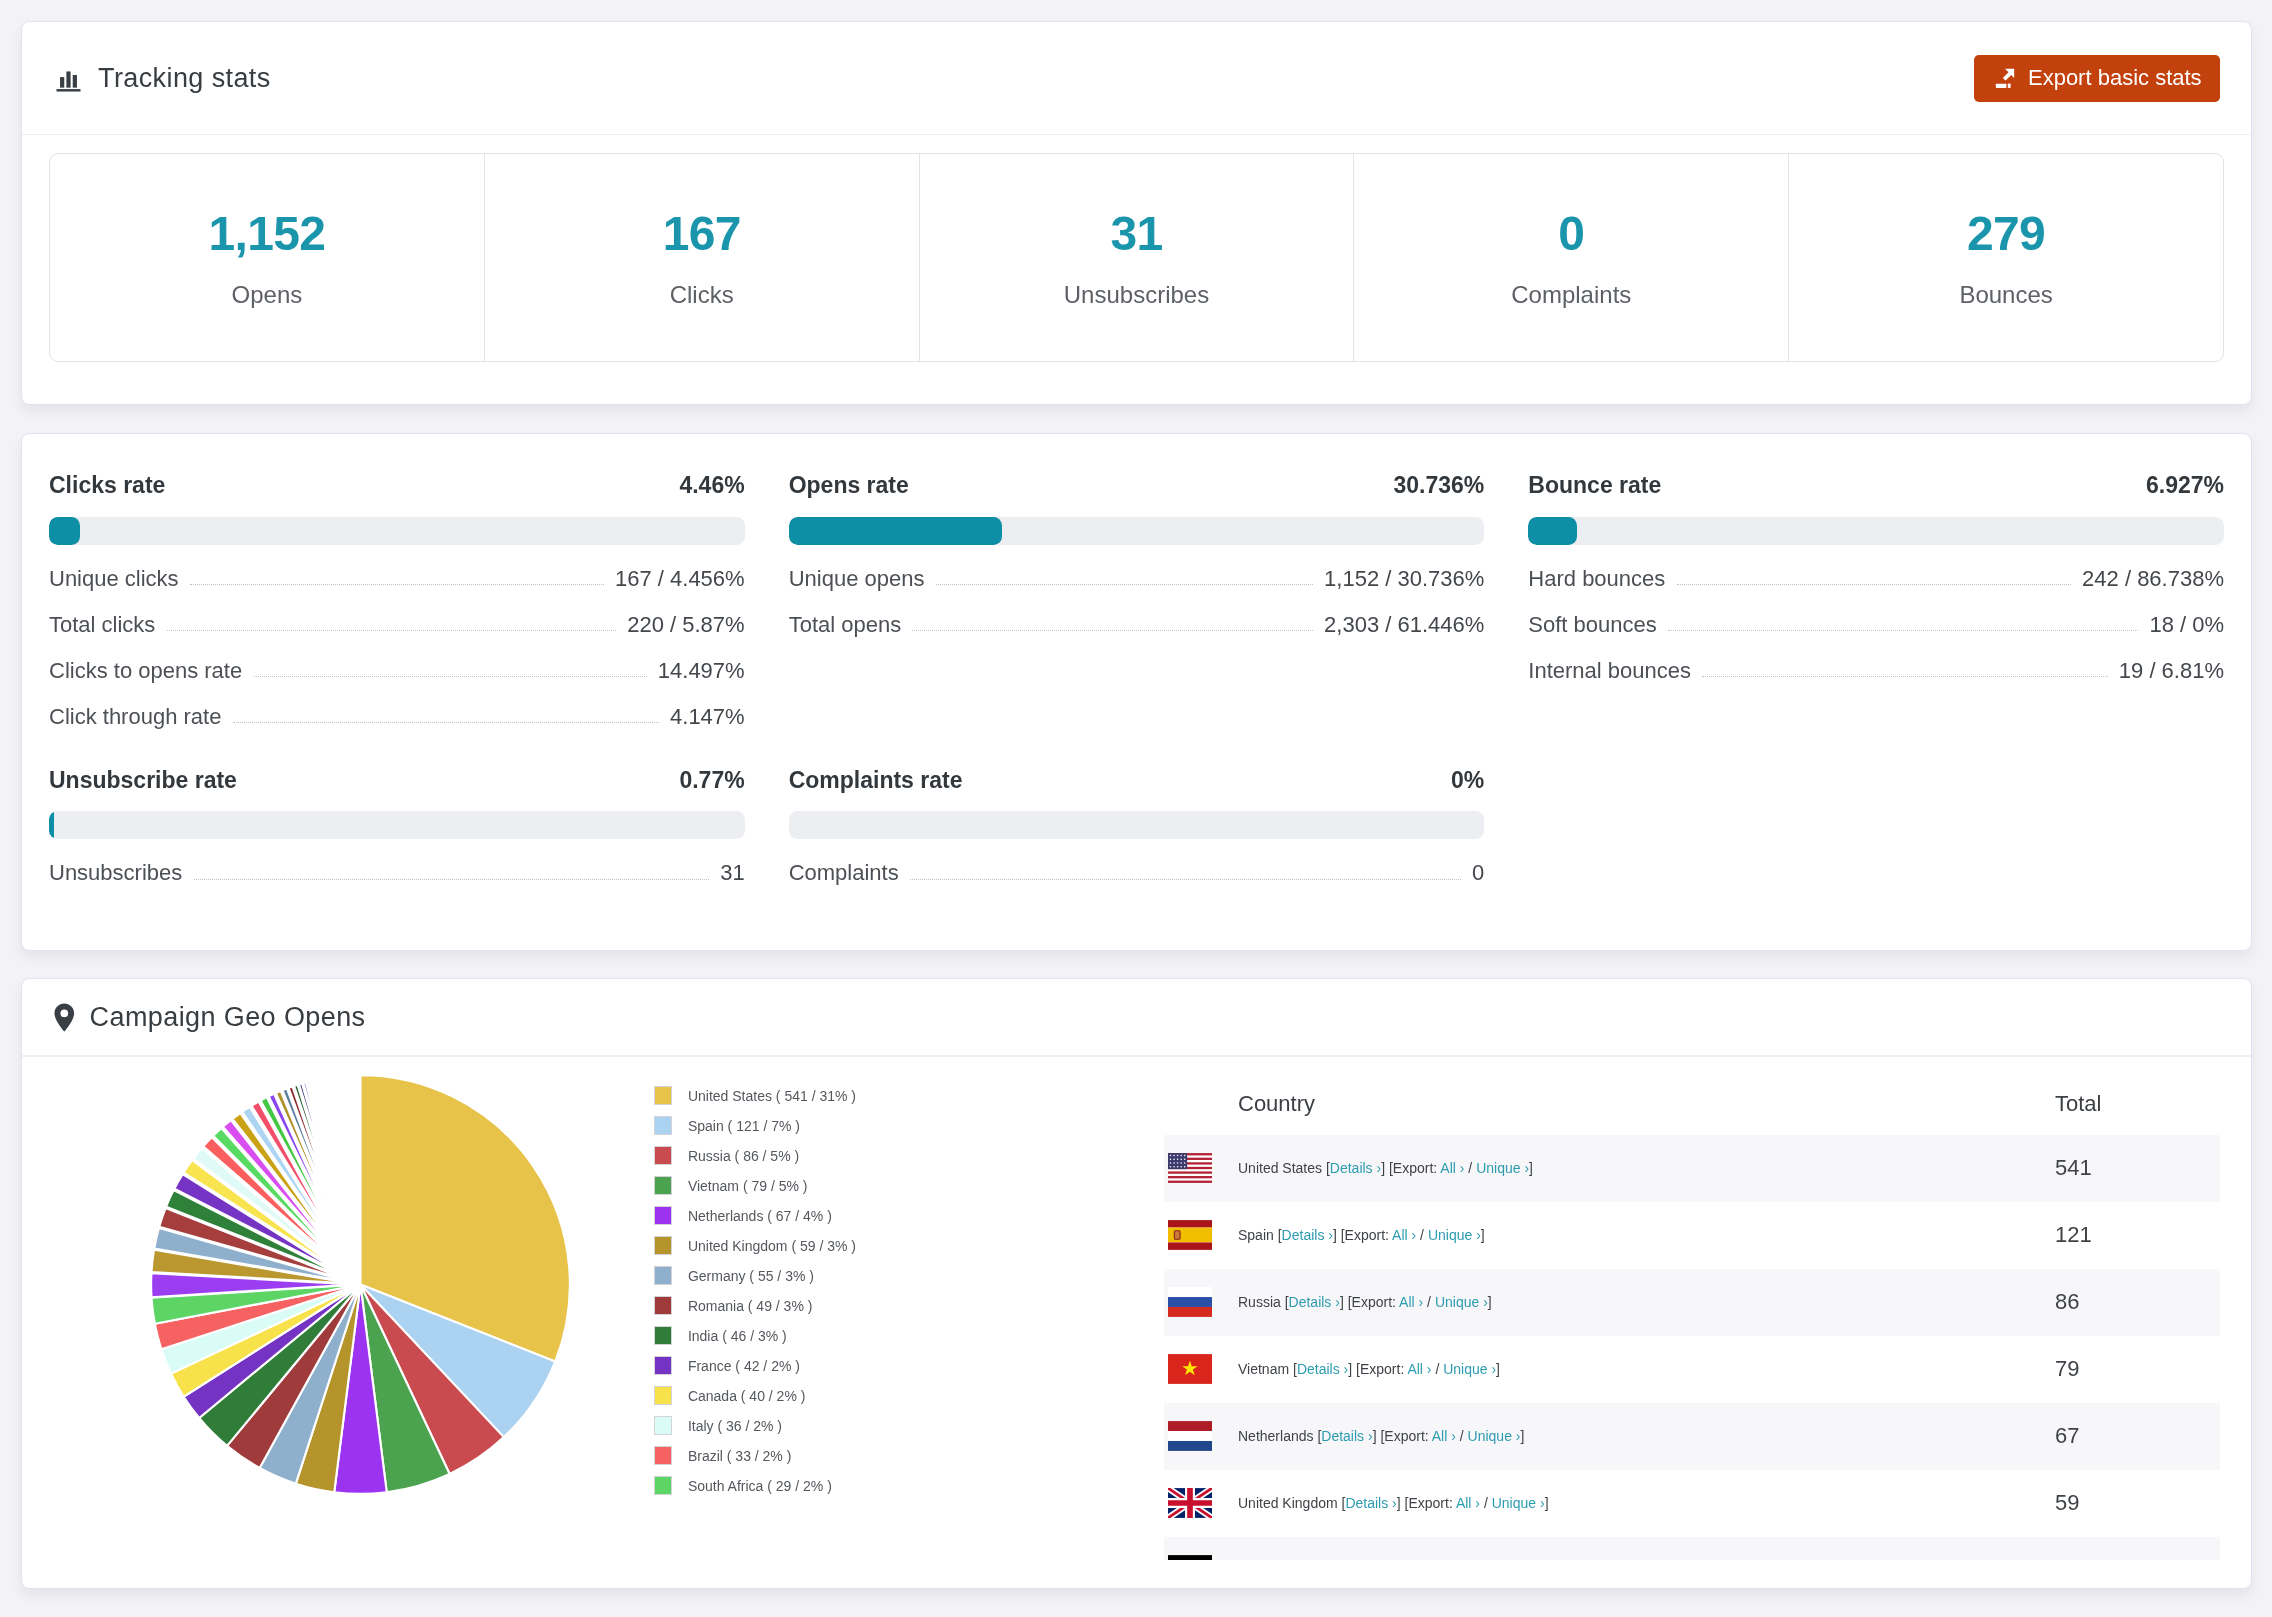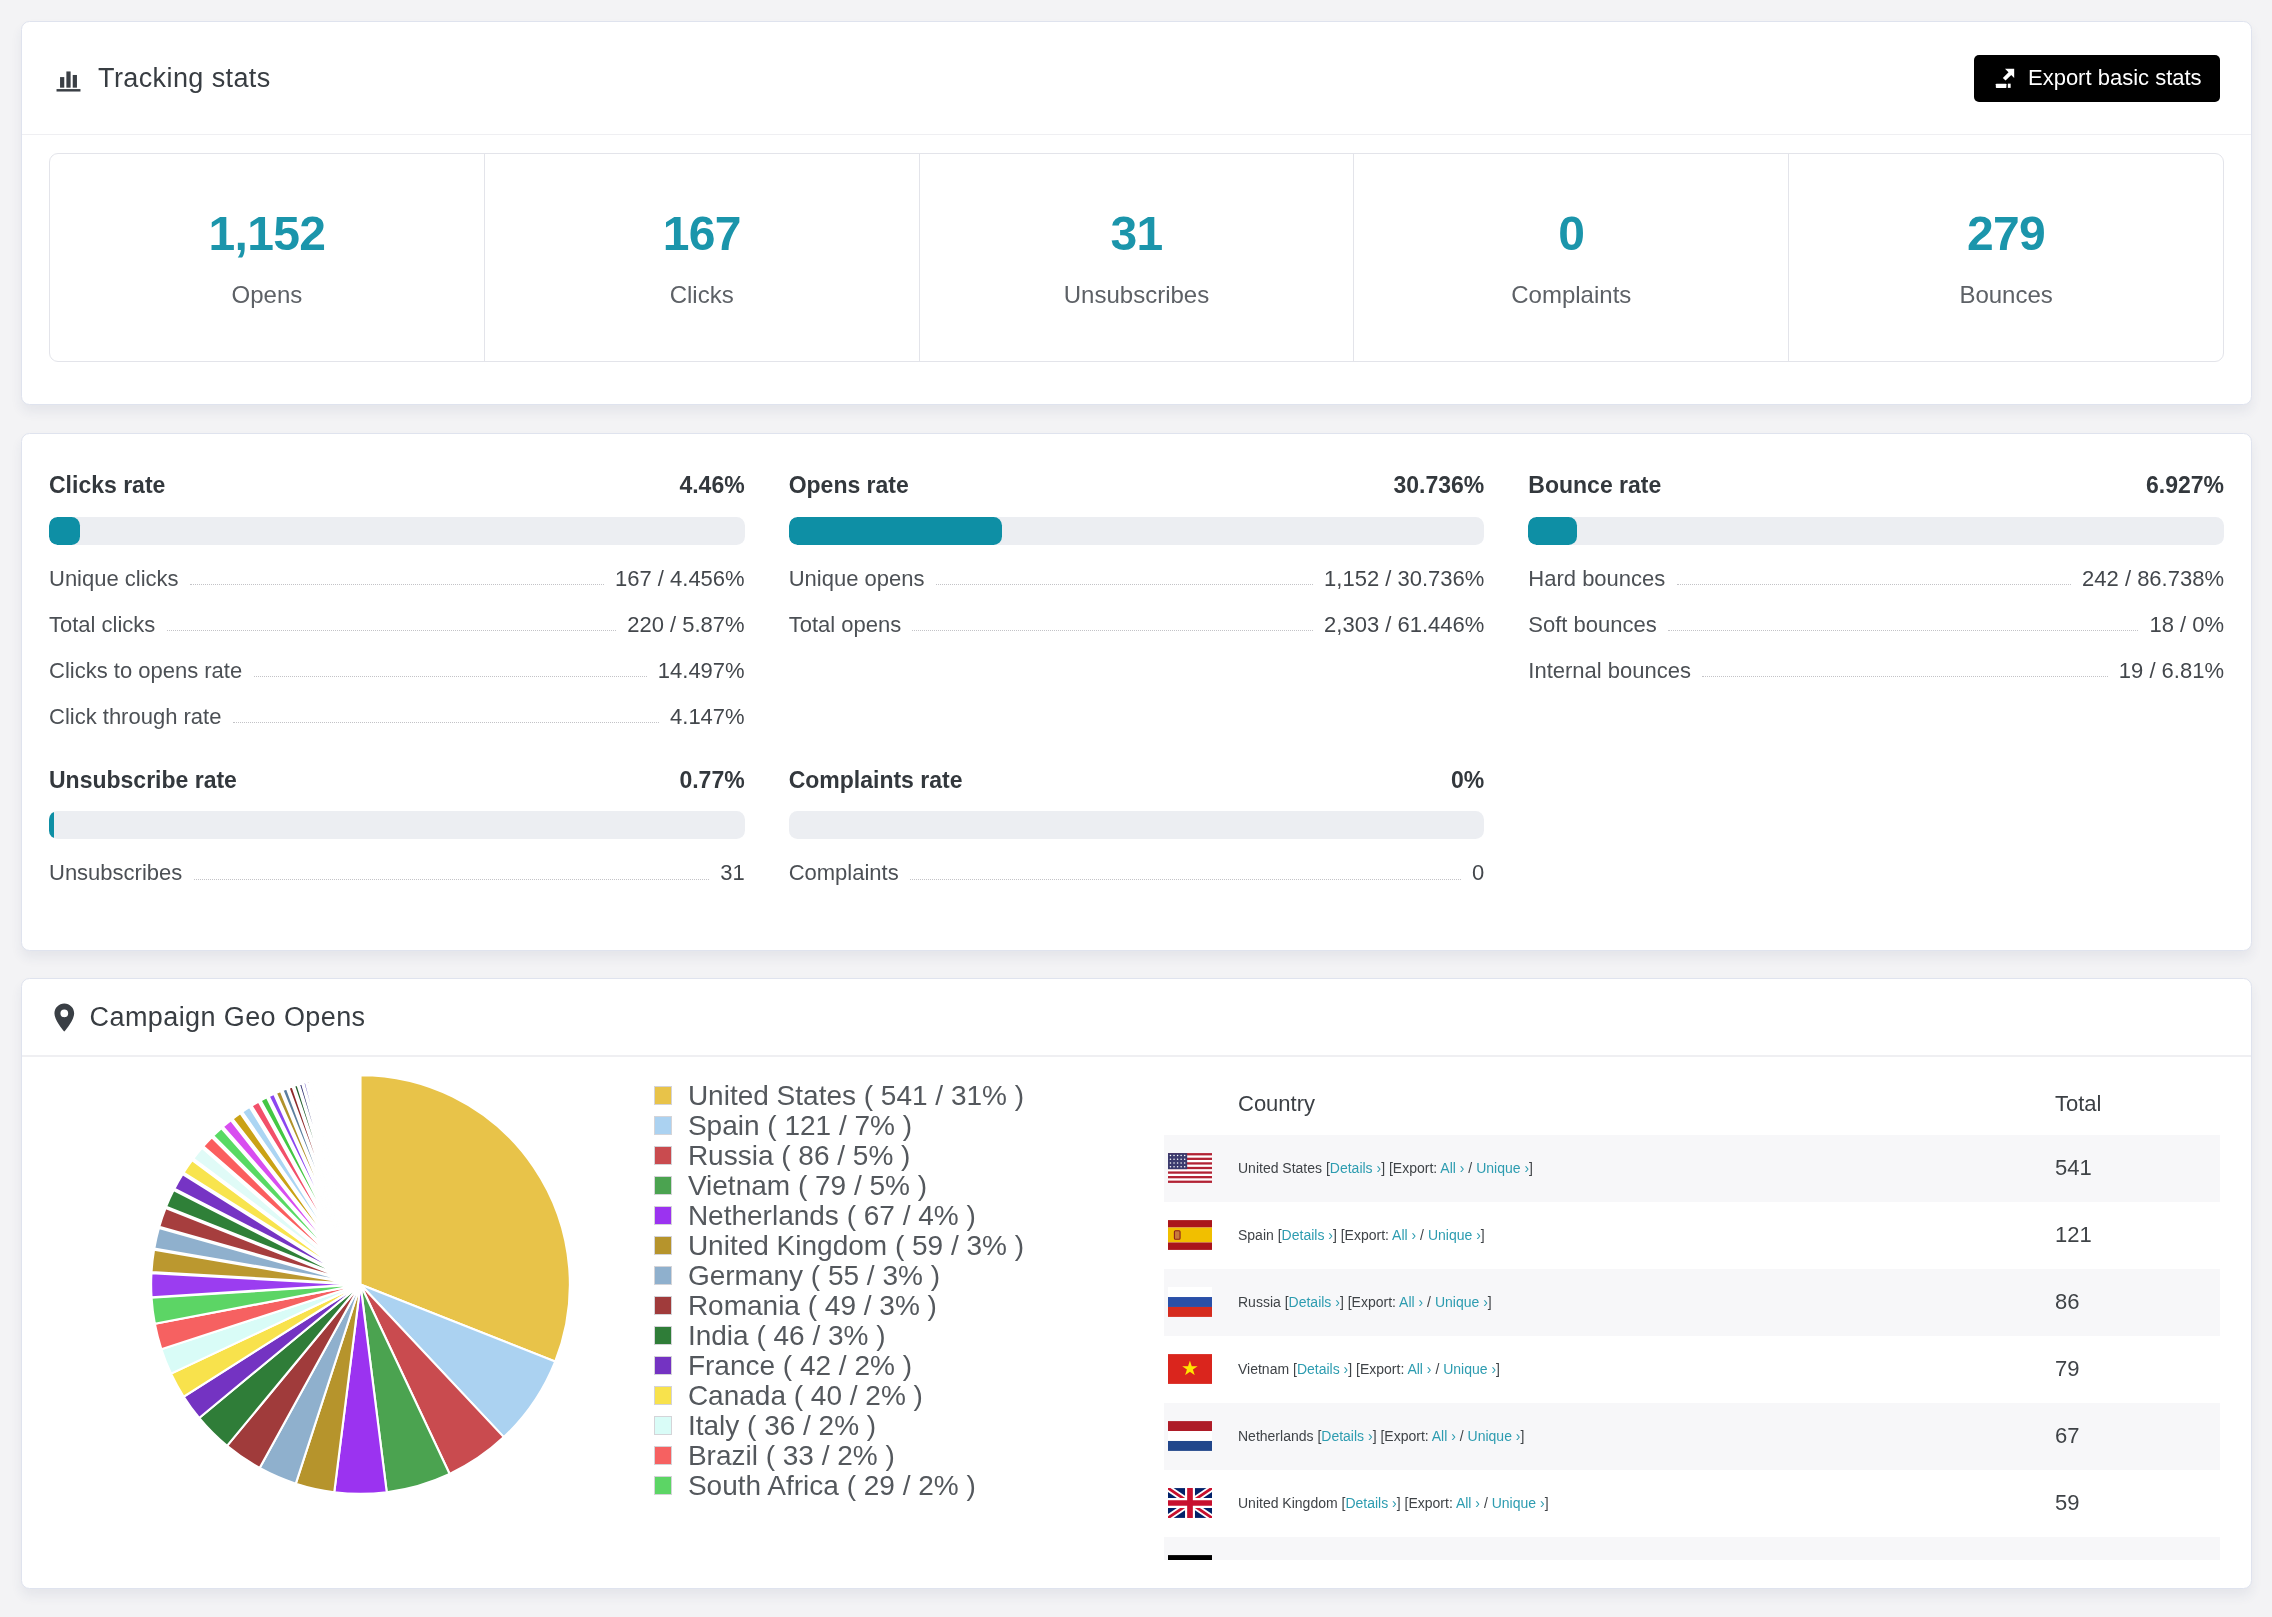--- a/index.html
+++ b/index.html
@@ -24,21 +24,21 @@
   
   .card-head { display:flex; align-items:center; padding:0 31px; }
   .h-tall  { height:112px; }
   .h-short { height:76px; }
   .head-title { font-size:27px; color:#383d42; margin-left:14px; letter-spacing:0.4px; }
   .divider { height:1.4px; background:#efeff2; }
 
   .export-btn {
     margin-left:auto;
     display:flex; align-items:center; gap:11.3px;
-    background:#000000; color:#fff;
+    background:#c2410c; color:#fff;
     border:none; border-radius:5px;
     height:47px; padding:0 18.4px;
     font-size:22px; font-family:inherit; cursor:pointer;
   }
 
   
   .stats-wrap { padding:17.6px 27px 42px 27px; }
   .stats-box  { display:flex; border:1.4px solid #e3e4ea; border-radius:9px; height:209px; }
   .stat-cell  {
     flex:1; display:flex; flex-direction:column;
@@ -60,21 +60,21 @@
   .rate-row   { display:flex; align-items:flex-end; font-size:22px; }
   .rate-row + .rate-row { margin-top:20px; }
   .rate-row .lbl { color:#4c5055; white-space:nowrap; }
   .rate-row .val { color:#43474c; white-space:nowrap; }
   .leader { flex:1; border-bottom:1.4px dotted #c3c3c7; margin:0 11.3px 6.4px 11.3px; min-width:42px; }
 
   
   .geo-body { display:flex; padding:0 31px; height:531px; position:relative; }
   .pie-svg  { width:423px; height:423px; margin:16px 0 0 96px; flex:none; }
   .legend   { margin:24px 0 0 82px; flex:none; width:438px; }
-  .legend-item { display:flex; align-items:center; height:30px; font-size:28px; color:#54585d; white-space:nowrap; }
+  .legend-item { display:flex; align-items:center; height:30px; font-size:14px; color:#54585d; white-space:nowrap; }
   .swatch   { width:18.4px; height:18.4px; border:1.4px solid #d4d4d8; margin-right:15.5px; flex:none; }
 
   .geo-table { margin-left:auto; margin-top:17px; width:1056px; height:486px; overflow:hidden; flex:none; }
   .geo-thead { position:relative; height:61px; font-size:22px; color:#3c4045; }
   .geo-thead span { position:absolute; top:50%; transform:translateY(-50%); }
   .th-country { left:74px; }
   .th-total   { left:891px; }
   .geo-row { position:relative; height:67px; }
   .geo-row.alt { background:#f7f7f9; }
   .row-flag { position:absolute; left:4.2px; top:50%; transform:translateY(-50%); line-height:0; }

